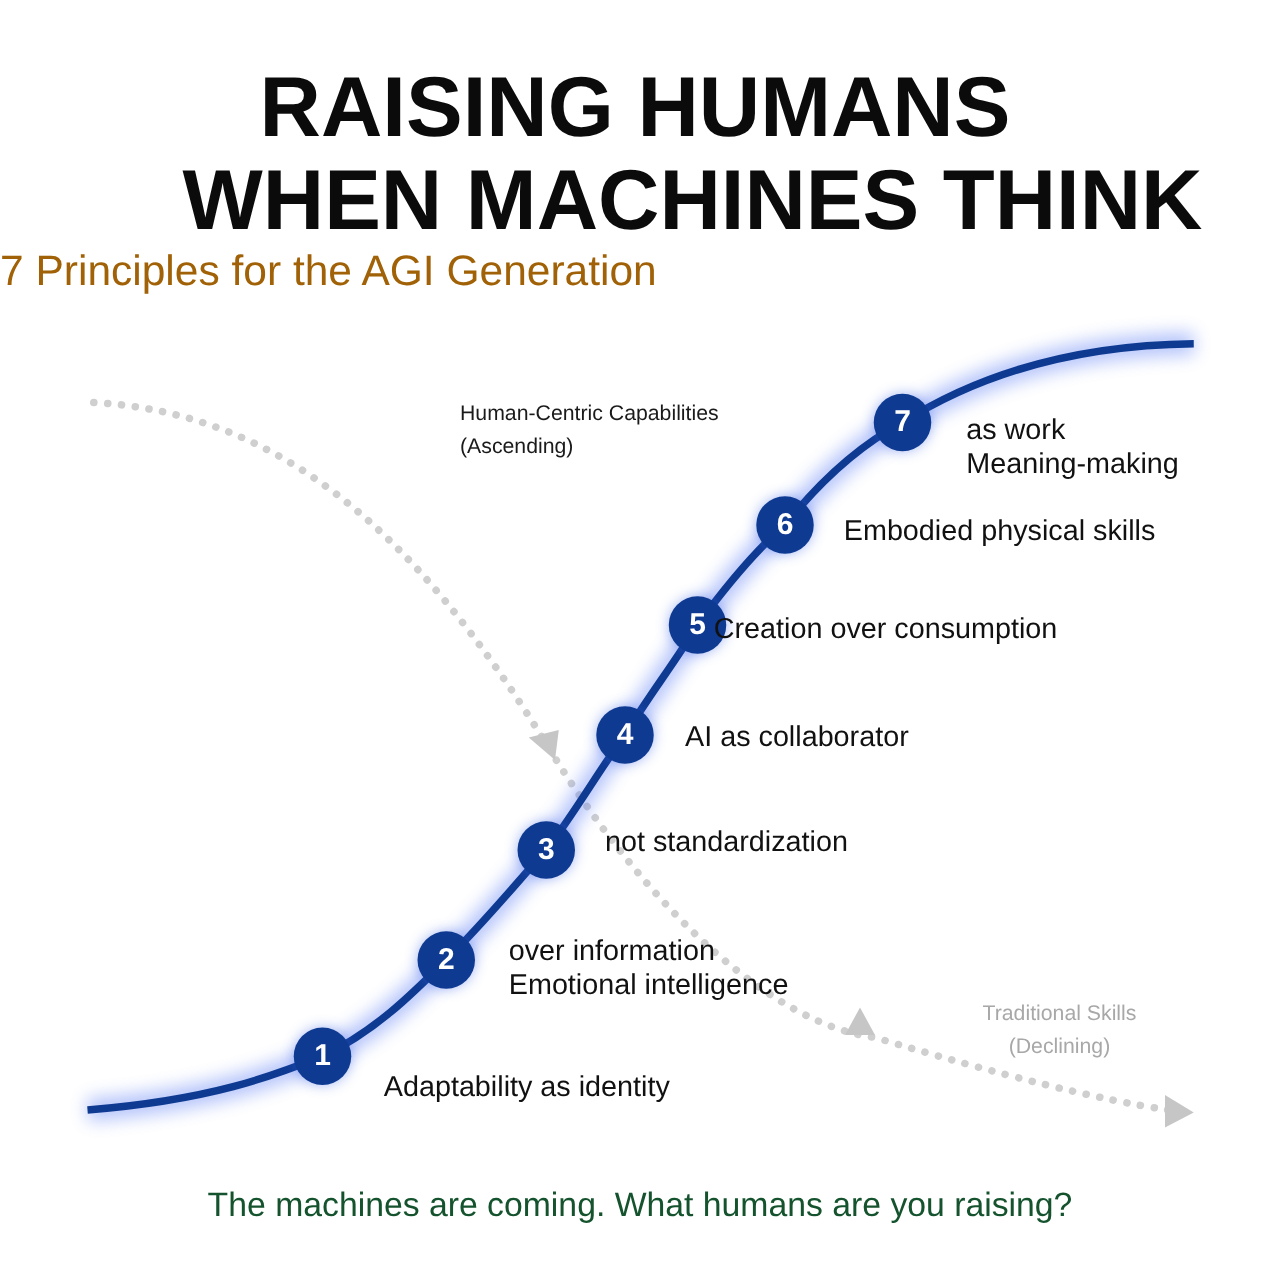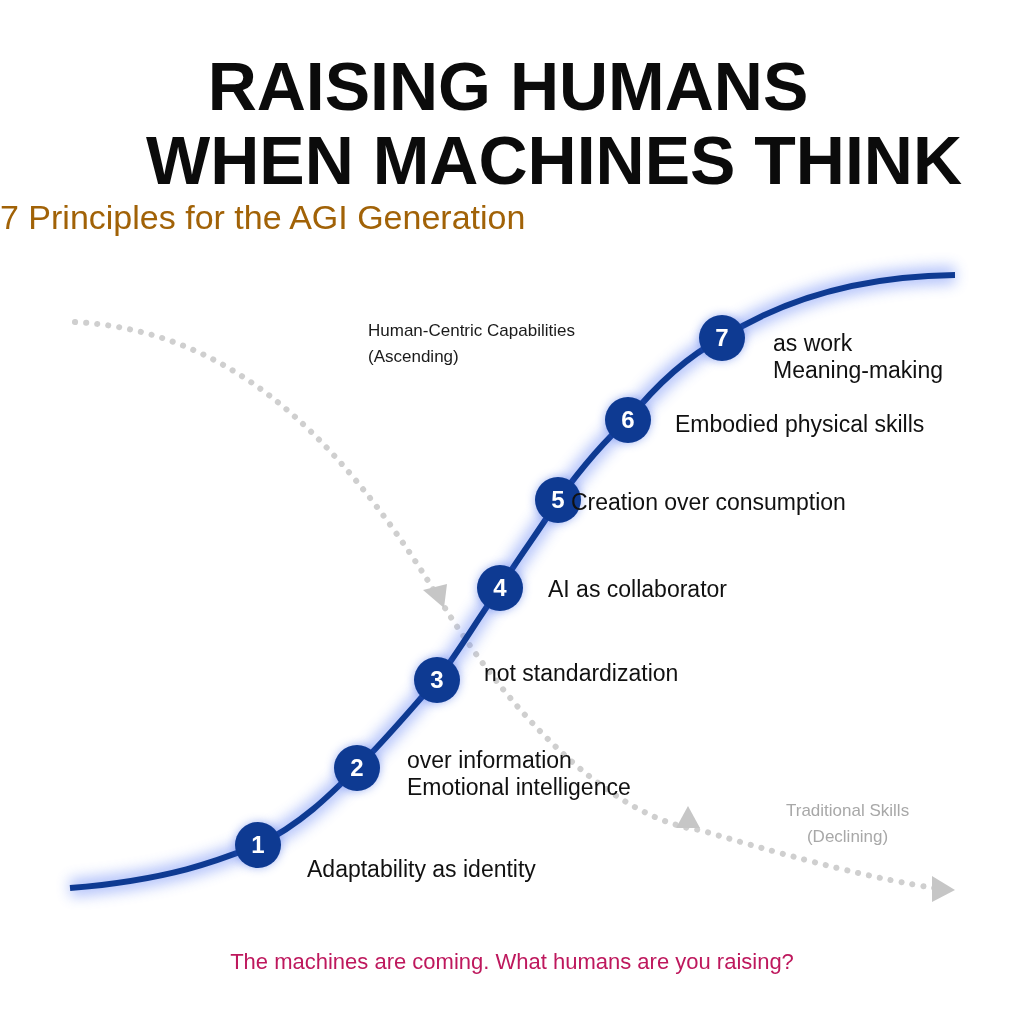--- a/index.html
+++ b/index.html
@@ -14,21 +14,21 @@
   svg.diagram { position: absolute; left: 0; top: 0; }
   .label { position: absolute; font-size: 23px; line-height: 27px; color: #111; white-space: nowrap; }
   .axis-label { position: absolute; font-size: 17px; line-height: 26px; text-align: right; white-space: nowrap; }
   .asc { color: #1a1a1a; }
   .dec { color: #a8a8a8; text-align: center; }
   .circle { position: absolute; width: 46px; height: 46px; border-radius: 50%;
             background: #0e3a92; color: #fff; font-weight: 700; font-size: 24px;
             display: flex; align-items: center; justify-content: center;
             box-shadow: 0 0 10px rgba(60,100,230,0.45); }
   .footer { position: absolute; left: 0; width: 1024px; top: 949px; text-align: center;
-            font-size: 22px; color: #be185d; }
+            font-size: 27px; color: #14532d; }
 </style>
 </head>
 <body>
 
 <div class="title t1">RAISING HUMANS</div>
 <div class="title t2">WHEN MACHINES THINK</div>
 <div class="subtitle">7 Principles for the AGI Generation</div>
 
 <svg class="diagram" width="1024" height="1024" viewBox="0 0 1024 1024">
   <defs>

